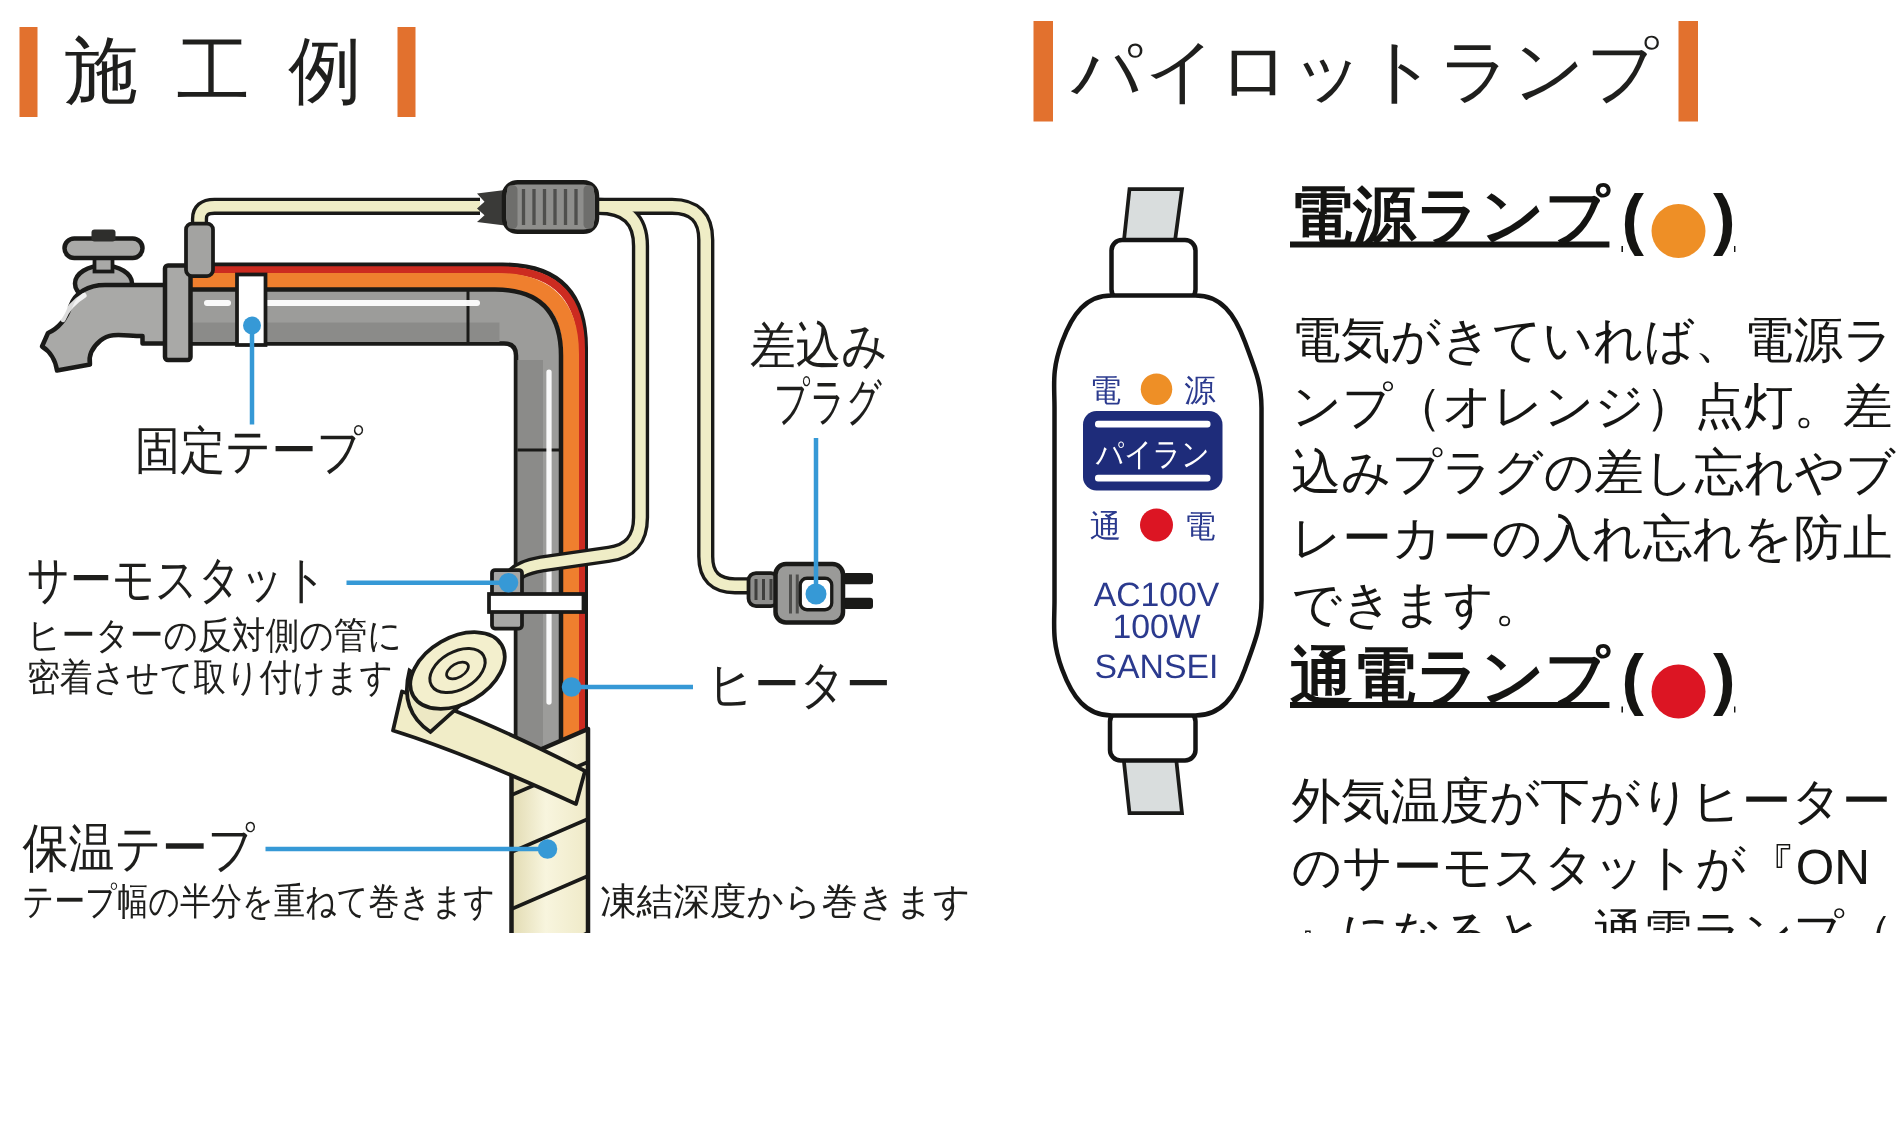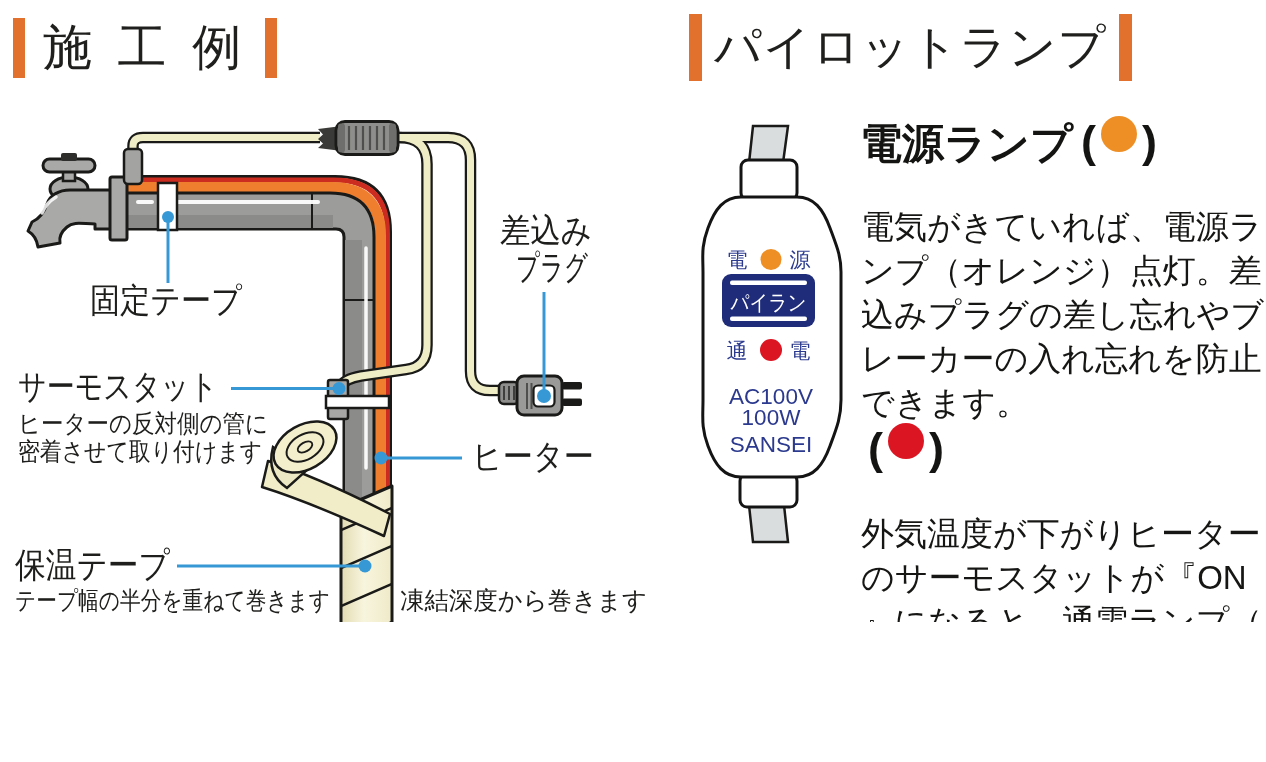--- a/index.html
+++ b/index.html
@@ -7,22 +7,22 @@
          font-family:"Liberation Sans","DejaVu Sans",sans-serif;color:#1a1a18;}
   .title-row{position:absolute;display:flex;align-items:center;}
   .title-bar{display:inline-block;}
   .title-text{color:#1f1f1d;font-weight:500;white-space:pre;}
   #left-title{left:13px;top:15px;}
   #left-title .title-bar{width:12px;height:60px;}
   #left-title .title-text{font-size:49px;margin:0 18px;letter-spacing:6px;}
   #right-title{left:689px;top:14px;}
   #right-title .title-bar{width:13px;height:67px;}
   #right-title .title-text{font-size:47px;margin:0 12px;letter-spacing:1px;text-align:right;}
-  .sec-head{position:absolute;left:860px;display:flex;align-items:flex-start;font-weight:700;
-            font-size:42px;color:#141412;}
+  .sec-head{position:absolute;left:860px;display:flex;align-items:flex-end;font-weight:700;
+            font-size:42px;color:#141412;text-decoration:underline;}
   .sec-head .paren{font-size:45px;font-weight:700;}
   .sec-head .paren.open{margin-left:8px;margin-right:5px;}
   .sec-head .paren.close{margin-left:5px;}
   .lamp-dot{display:inline-block;width:36px;height:36px;border-radius:50%;}
   .body-text{position:absolute;left:861px;width:406px;font-size:33px;line-height:44px;
              color:#161614;letter-spacing:0px;word-break:break-all;line-break:anywhere;}
   svg text{font-family:"Liberation Sans","DejaVu Sans",sans-serif;}
 </style>
 </head>
 <body>
@@ -197,19 +197,20 @@
 
   <div class="sec-head" style="top:116px">
     <span>電源ランプ</span>
       <span class="paren open">(</span>
       <span class="lamp-dot" style="background-color: rgb(238, 143, 38);"></span>
       <span class="paren close">)</span>
   </div>
   <p class="body-text" style="top:172px">電気がきていれば、電源ランプ（オレンジ）点灯。差込みプラグの差し忘れやブレーカーの入れ忘れを防止できます。</p>
 
   <div class="sec-head" style="top:423px">
+    <span>通電ランプ</span>
       <span class="paren open">(</span>
       <span class="lamp-dot" style="background-color: rgb(220, 21, 35);"></span>
       <span class="paren close">)</span>
   </div>
   <p class="body-text" style="top:479px">外気温度が下がりヒーターのサーモスタットが『ON』になると、通電ランプ（赤）点灯。テープ幅の半分を重ねて巻きます。</p>
 
 </div>
 
 </body></html>

